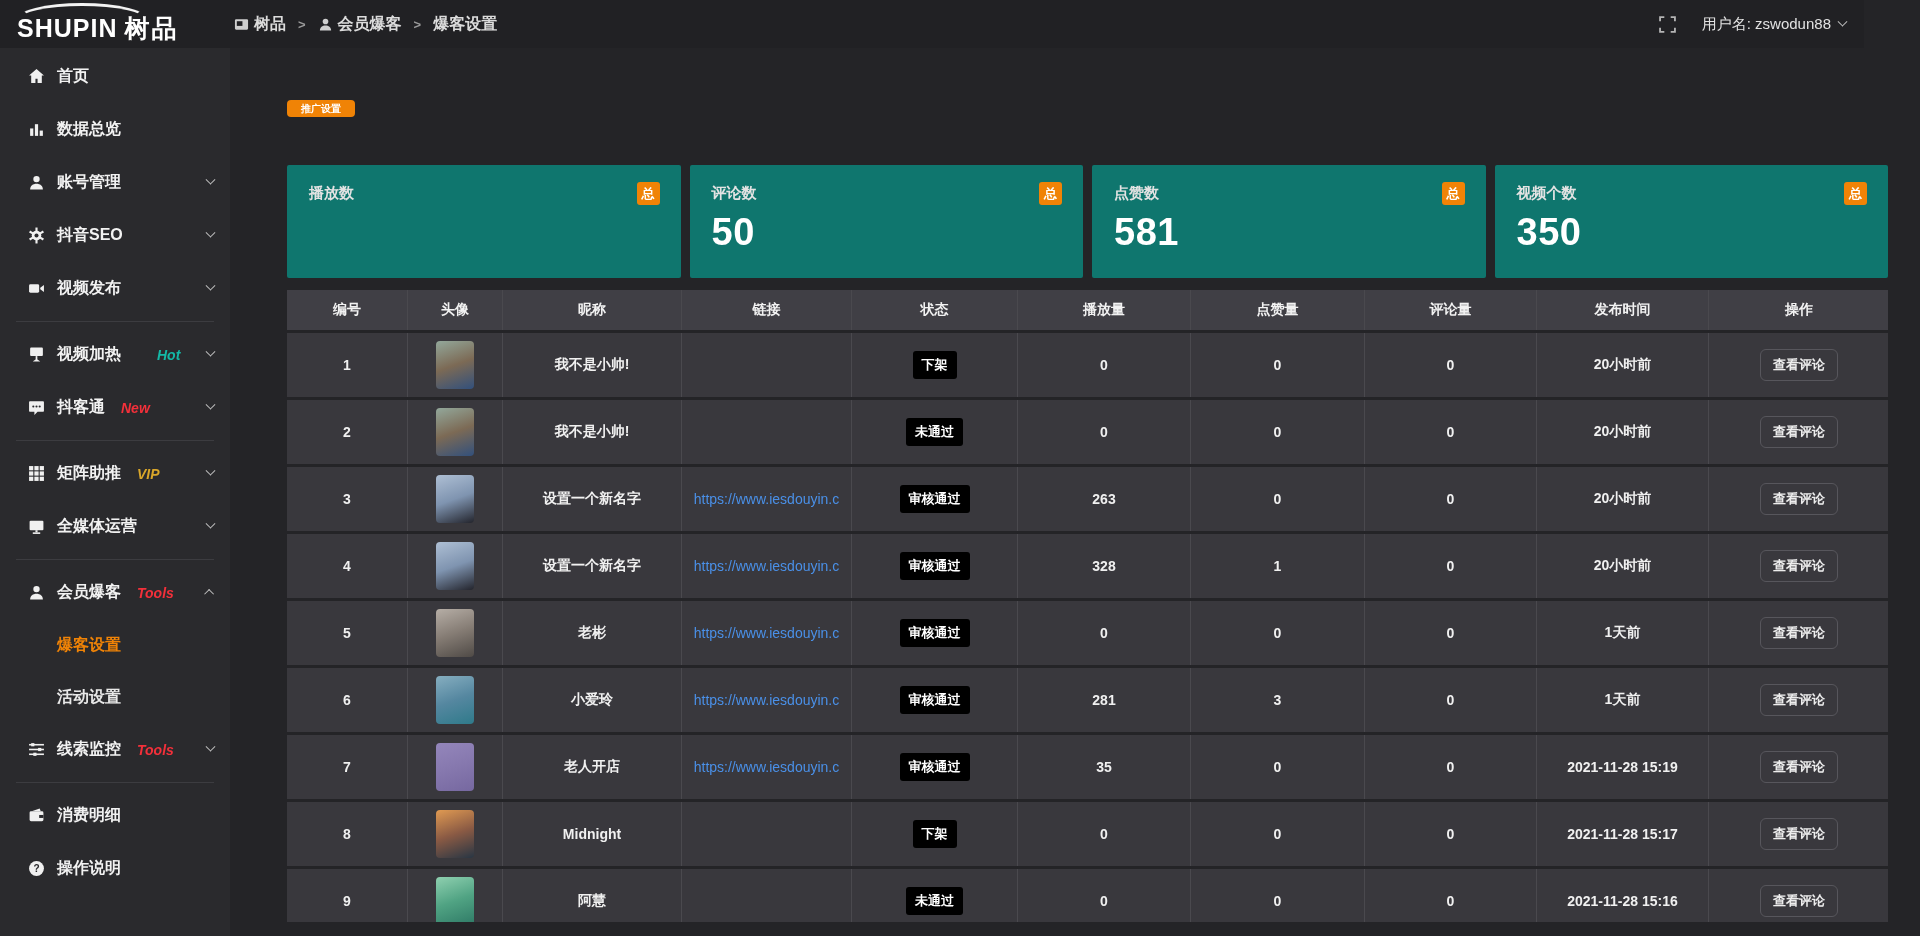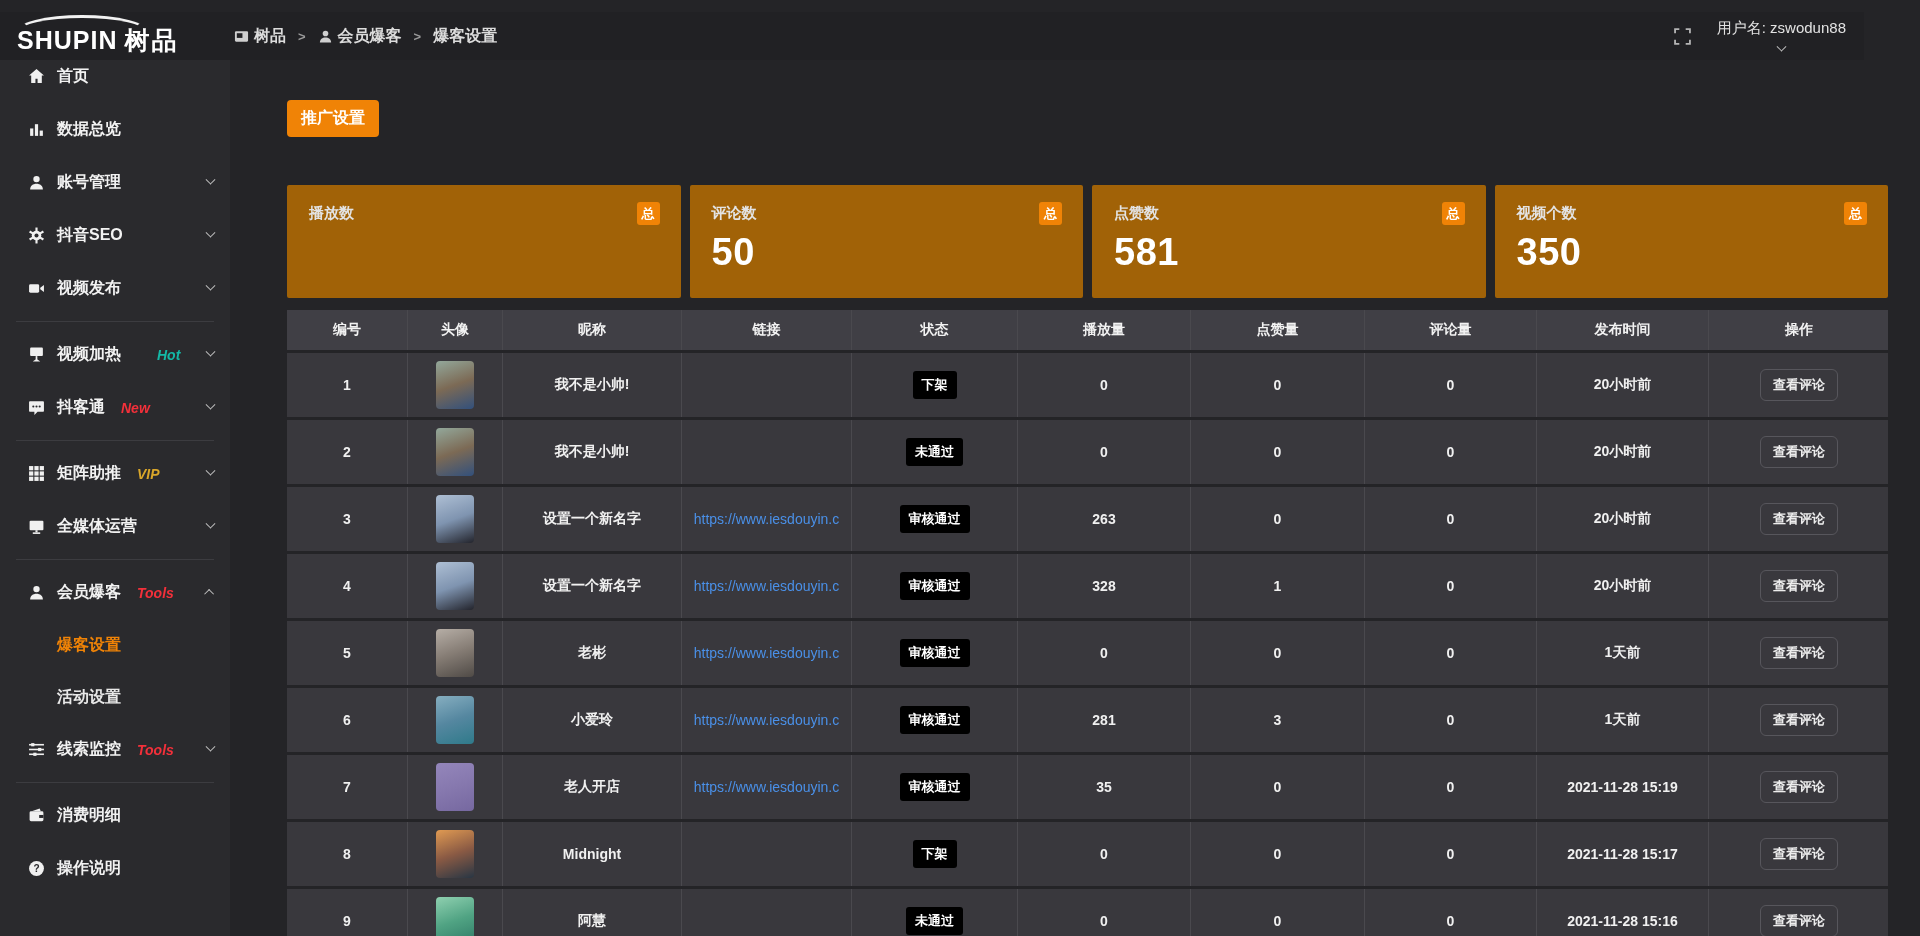--- a/index.html
+++ b/index.html
@@ -1,35 +1,35 @@
 <!DOCTYPE html>
 <html><head>
 <meta charset="utf-8">
 <style>
   * { margin:0; padding:0; box-sizing:border-box; }
   html,body { width:1920px; height:936px; overflow:hidden; background:#242427;
     font-family:"Liberation Sans","DejaVu Sans",sans-serif; color:#e8e8e8; }
 
   
-  .topbar { position:absolute; left:0; top:12px; width:1864px; height:48px;
+  .topbar { position:absolute; left:0; top:0; width:1864px; height:48px;
     background:#212124; display:flex; align-items:center; z-index:10; }
   .logo { position:relative; width:230px; height:48px; flex:0 0 230px; }
   .logo-arc { position:absolute; left:16px; top:3px; width:132px; height:34px;
     border:3px solid transparent; border-top:3px solid #f2f2f2; border-radius:50%; }
   .logo-text { position:absolute; left:17px; top:12px; font-size:25px; font-weight:800;
     letter-spacing:1px; color:#fff; white-space:nowrap; }
   .logo-suffix { font-weight:700; margin-left:7px; letter-spacing:2px; }
   .breadcrumb { display:flex; align-items:center; margin-left:4px; font-size:16px;
     font-weight:600; color:#dcdcdc; }
   .crumb { display:flex; align-items:center; gap:5px; cursor:pointer; }
   .crumb .bicon { display:inline-flex; width:15px; height:15px; }
   .crumb-sep { color:#9a9a9a; font-size:13px; margin:0 12px; }
   .topbar-right { margin-left:auto; display:flex; align-items:center; padding-right:18px; gap:26px; }
   .fs-icon { width:17px; height:17px; cursor:pointer; opacity:.85; }
-  .user-wrap { display:flex; align-items:center; gap:8px; font-size:15px; color:#e2e2e2; cursor:pointer;flex-direction:column; }
+  .user-wrap { display:flex; align-items:center; gap:8px; font-size:15px; color:#e2e2e2; cursor:pointer; }
   .chev { display:inline-block; width:7px; height:7px; border-right:1.5px solid #bfbfbf;
     border-bottom:1.5px solid #bfbfbf; }
   .chev.down { transform:rotate(45deg) translate(-2px,-2px); }
   .chev.up   { transform:rotate(-135deg) translateY(-2px); }
 
   
   .sidebar { position:absolute; left:0; top:48px; width:230px; height:888px;
     background:#2a2a2d; padding-top:2px;text-align:right; }
   .s-item { height:53px; display:flex; align-items:center; padding:0 16px 0 28px;
     cursor:pointer; font-size:16px; font-weight:600; color:#f2f2f2; }
@@ -37,26 +37,26 @@
   .s-badge { font-style:italic; font-weight:700; font-size:14px; margin-left:16px; }
   .s-item .chev { margin-left:auto; }
   .s-sub { height:52px; display:flex; align-items:center; padding-left:57px;
     font-size:16px; font-weight:600; color:#e8e8e8; cursor:pointer; }
   .s-sub.active { color:#f08306; }
   .s-divider { height:1px; background:#3c3c40; margin:6px 16px; }
 
   
   .main { position:absolute; left:230px; top:48px; width:1690px; height:888px;
     background:#242427; padding-left:57px; }
-  .promo-btn { margin-top:52px; height:37px; padding:0 14px; background:#f08306;
-    color:#fff; font-size:16px; font-weight:600; border:none; border-radius:4px;
+  .promo-btn { margin-top:52px; height:17px; padding:0 14px; background:#f08306;
+    color:#fff; font-size:10px; font-weight:600; border:none; border-radius:4px;
     cursor:pointer; font-family:inherit; }
 
   .cards { display:flex; gap:9px; margin-top:48px; width:1601px; }
-  .card { position:relative; flex:1 1 0; height:113px; background:#a16207;
+  .card { position:relative; flex:1 1 0; height:113px; background:#0f766e;
     border-radius:2px; padding:19px 22px; }
   .card-label { font-size:15px; color:#e3e3e3; font-weight:600; }
   .card-value { font-size:38px; font-weight:600; color:#fff; margin-top:8px; letter-spacing:.5px; }
   .card-badge { position:absolute; top:17px; right:21px; width:23px; height:23px;
     background:#f08306; color:#fff; font-size:13px; font-weight:600; border-radius:3px;
     display:flex; align-items:center; justify-content:center; }
 
   
   .t-table { margin-top:12px; width:1601px; height:632px; overflow:hidden;
     display:flex; flex-direction:column; gap:3px; }

